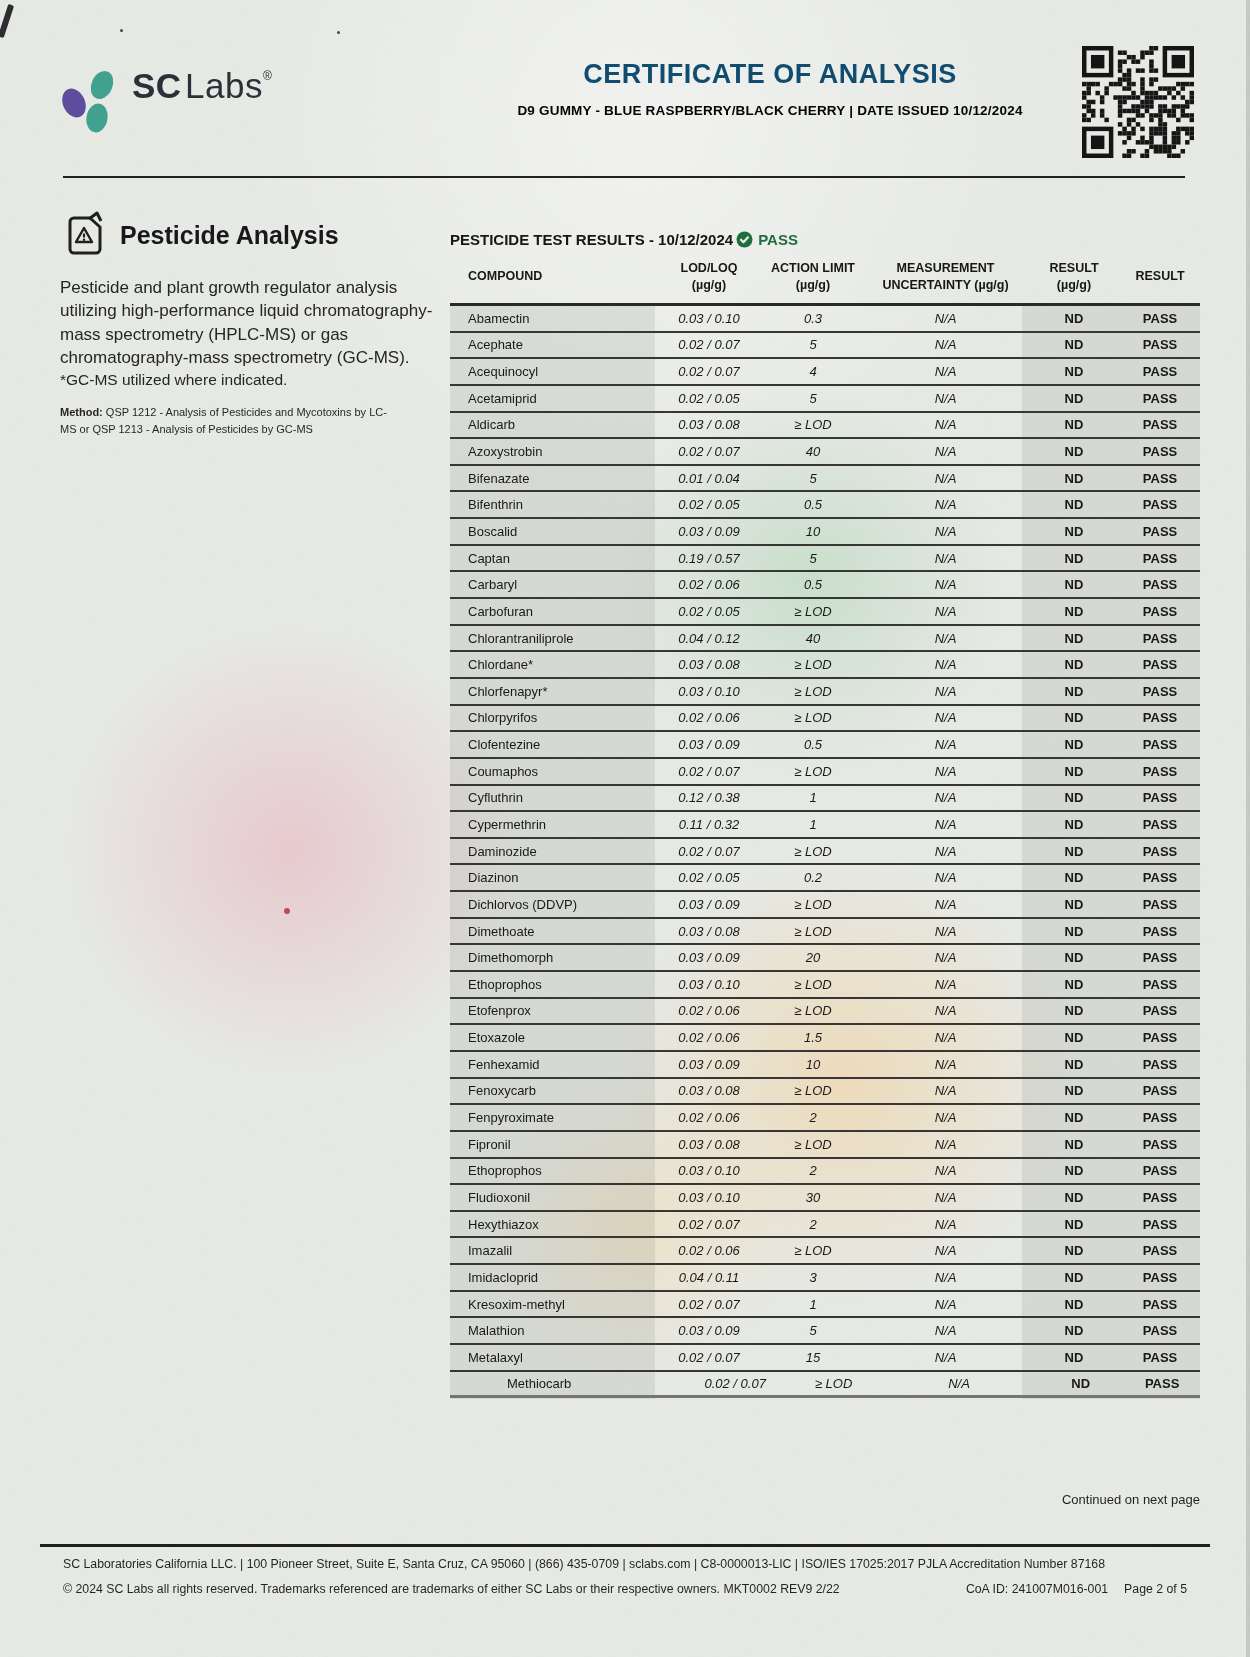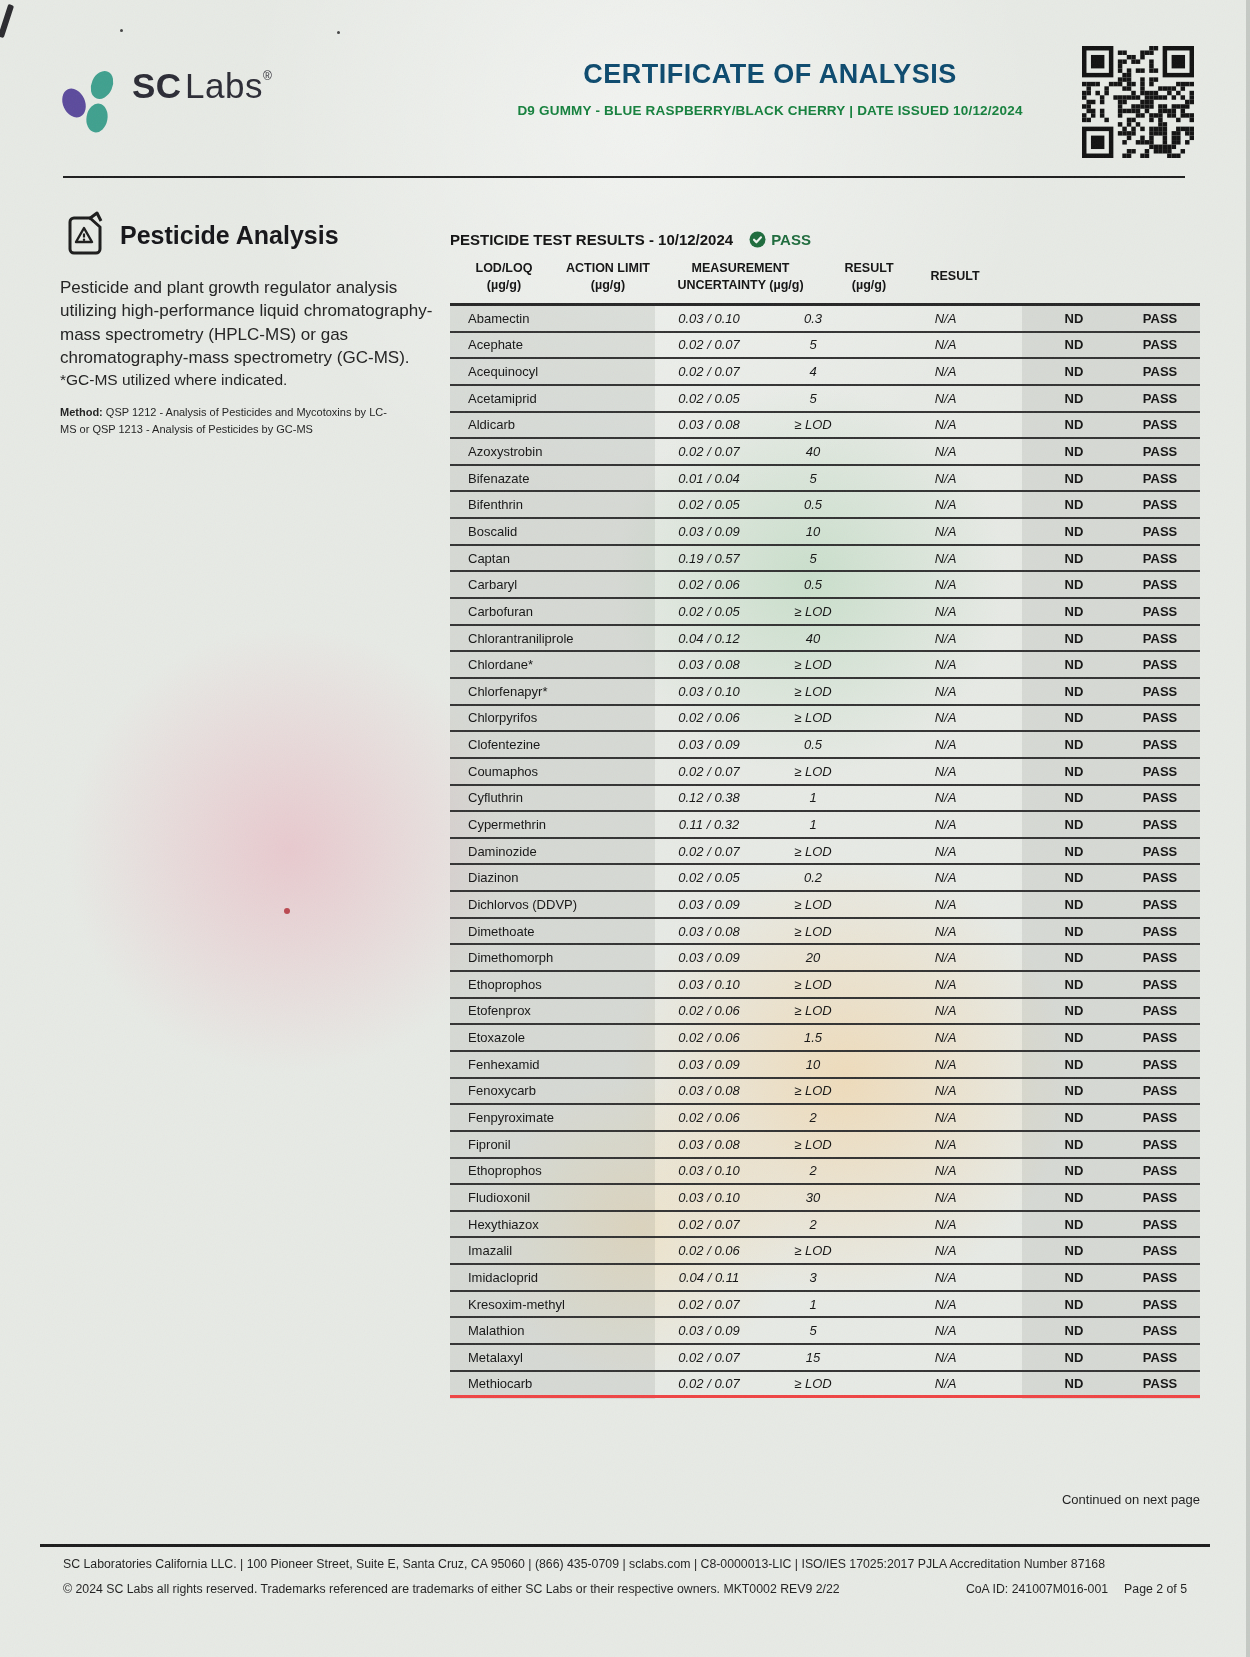--- a/index.html
+++ b/index.html
@@ -16,44 +16,44 @@
   }
   .abs{position:absolute;}
   
   .logo{left:56px;top:66px;display:flex;align-items:flex-start;gap:10px;}
   .logo-text{font-size:35px;color:#2b2b35;letter-spacing:.5px;}
   .logo-text b{font-weight:700;}
   .logo-text .reg{font-size:12px;vertical-align:18px;}
   .hdr-right{left:510px;top:56px;width:520px;text-align:center;}
   .hdr-program{font-size:22px;font-weight:700;color:#4b3f9d;}
   .hdr-title{font-size:27px;font-weight:700;color:#0c4a6e;letter-spacing:.5px;margin-top:3px;}
-  .hdr-sample{font-size:13.5px;font-weight:700;color:#15803d;margin-top:13px;letter-spacing:.2px;}
+  .hdr-sample{font-size:13.5px;font-weight:700;color:#000000;margin-top:13px;letter-spacing:.2px;}
   .qr{right:56px;top:46px;width:112px;height:112px;}
   .rule{left:63px;top:176px;width:1122px;height:2px;background:#1e1e1e;}
   
   .sec-icon{left:60px;top:208px;width:50px;height:50px;}
   .sec-title{left:120px;top:221px;font-size:25px;font-weight:700;color:#141418;}
   .sec-desc{left:60px;top:276px;width:376px;font-size:17px;line-height:1.37;color:#222;}
   .sec-note{left:60px;top:371px;font-size:15.5px;color:#222;}
   .sec-method{left:60px;top:404px;width:340px;font-size:11px;line-height:1.5;color:#1f1f1f;}
   .sec-method b{font-weight:700;}
   
   .shade{background:rgba(103,109,104,.13);}
   .shade-l{left:450px;top:306px;width:205px;height:1093px;}
   .shade-r{left:1022px;top:306px;width:178px;height:1093px;}
   .tbl{left:450px;top:228px;width:750px;}
-  .tbl-title{height:22px;display:flex;align-items:center;gap:16px;font-size:15px;font-weight:700;color:#121212;}
+  .tbl-title{height:22px;display:flex;align-items:center;gap:3px;font-size:15px;font-weight:700;color:#121212;}
   .pass-badge{display:flex;align-items:center;gap:5px;color:#1d6b3c;font-weight:700;font-size:15px;}
   .tbl-head{display:flex;height:56px;border-bottom:3px solid #262626;box-sizing:border-box;}
   .hcell{display:flex;flex-direction:column;justify-content:center;align-items:center;text-align:center;
          font-size:12.5px;font-weight:700;line-height:1.3;color:#131313;}
   .hcell.c0{align-items:flex-start;text-align:left;padding-left:18px;box-sizing:border-box;}
   .c0{width:205px;}.c1{width:108px;}.c2{width:100px;}.c3{width:165px;}.c4{width:92px;}.c5{width:80px;}
   .trow{display:flex;height:26.65px;border-bottom:2px solid #333;box-sizing:border-box;align-items:center;}
-  .trow:last-child{border-bottom:3px solid #ef4444;}
+  .trow:last-child{border-bottom:3px solid #737373;padding-left:39px;}
   .tcell{display:flex;justify-content:center;align-items:center;font-size:13px;color:#151515;}
   .tcell.c0{justify-content:flex-start;padding-left:18px;box-sizing:border-box;font-weight:400;font-size:13px;}
   .tcell.it{font-style:italic;}
   .tcell.bd{font-weight:700;}
   .continued{left:450px;top:1492px;width:750px;text-align:right;font-size:13px;color:#1d1d1d;}
   
   .foot-rule{left:40px;top:1544px;width:1170px;height:3px;background:#1c1c1c;}
   .foot1{left:63px;top:1557px;width:1124px;font-size:12.3px;color:#1f1f1f;}
   .foot2{left:63px;top:1582px;width:1124px;display:flex;font-size:12.3px;color:#1f1f1f;}
   .foot2 .sp{flex:1;}
@@ -332,20 +332,24 @@
     <span>PESTICIDE TEST RESULTS - 10/12/2024</span>
     <span class="pass-badge">
       <svg width="17" height="17" viewBox="0 0 17 17">
         <circle cx="8.5" cy="8.5" r="8" fill="#1d6b3c"></circle>
         <path d="M5 8.7 l2.4 2.6 l4.6 -5" fill="none" stroke="#eef3ee" stroke-width="2.1" stroke-linecap="round" stroke-linejoin="round"></path>
       </svg>
       <span>PASS</span>
     </span>
   </div>
   <div class="tbl-head">
+    <div class="hcell c0">
+        <span>COMPOUND</span>
+        <span></span>
+      </div>
     <div class="hcell c1">
         <span>LOD/LOQ</span>
         <span>(µg/g)</span>
       </div>
     <div class="hcell c2">
         <span>ACTION LIMIT</span>
         <span>(µg/g)</span>
       </div>
     <div class="hcell c3">
         <span>MEASUREMENT</span>

